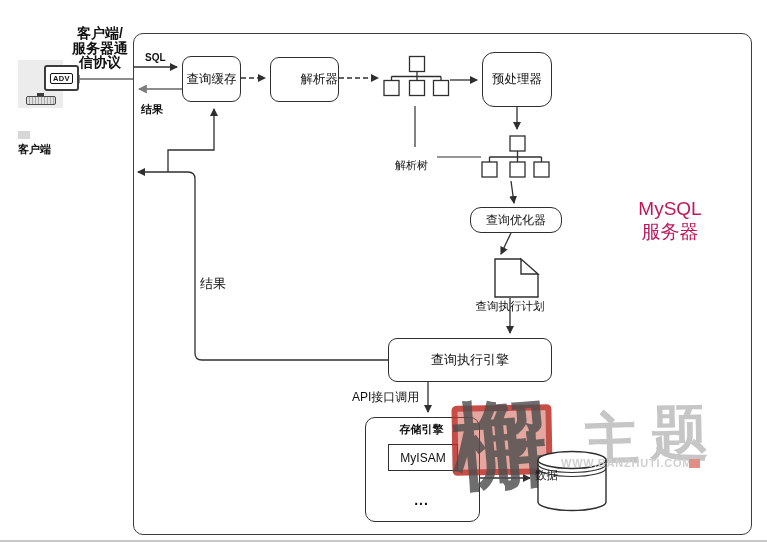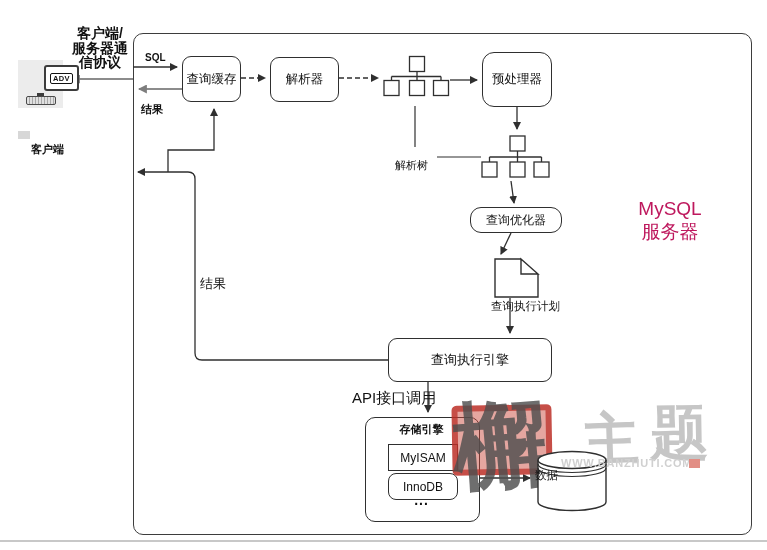--- a/index.html
+++ b/index.html
@@ -10,49 +10,49 @@
   .abs{position:absolute;}
   
   #server-border{left:133px;top:33px;width:617px;height:500px;border:1.6px solid #3d3d3d;border-radius:10px;z-index:0;background:transparent;}
   #bottom-rule{left:0;top:540px;width:767px;height:2px;background:#c8c8c8;z-index:0;}
   
   #wires{left:0;top:0;z-index:1;}
   
   .box{position:absolute;background:#fff;border:1.5px solid #2f2f2f;border-radius:9px;
        display:flex;align-items:center;justify-content:center;font-size:12.5px;z-index:2;}
   #box-cache{left:182px;top:56px;width:57px;height:44px;}
-  #box-parser{left:270px;top:57px;width:67px;height:43px;}
+  #box-parser{left:270px;top:57px;width:67px;height:43px;justify-content:flex-end;}
   #box-preproc{left:482px;top:52px;width:68px;height:53px;border-radius:12px;justify-content:center;}
   #box-opt{left:470px;top:207px;width:90px;height:24px;border-radius:11px;font-size:12px;}
   #box-engine{left:388px;top:338px;width:162px;height:42px;font-size:13px;}
   #box-storage{left:365px;top:417px;width:113px;height:103px;border-radius:10px;background:#fff;}
   #box-myisam{left:388px;top:444px;width:68px;height:25px;font-size:12px;border-radius:0;}
   #box-innodb{left:388px;top:473px;width:68px;height:25px;font-size:12px;border-radius:8px;}
   
   .lbl{position:absolute;z-index:2;white-space:nowrap;}
   #lbl-sql{left:145px;top:52px;font-size:10px;font-weight:700;}
   #lbl-result-top{left:141px;top:102px;font-size:11px;font-weight:700;}
   #lbl-result-mid{left:200px;top:275px;font-size:13px;}
   #lbl-parsetree{left:395px;top:158px;font-size:11px;}
-  #lbl-queryplan{left:460px;top:299px;width:100px;text-align:right;font-size:11.5px;}
-  #lbl-api{left:352px;top:389px;font-size:15px;}
+  #lbl-queryplan{left:460px;top:299px;width:100px;text-align:center;font-size:11.5px;}
+  #lbl-api{left:352px;top:389px;font-size:12px;}
   #lbl-storage-title{left:365px;top:422px;width:113px;text-align:center;font-size:11px;font-weight:bold;}
   #lbl-dots{left:365px;top:492px;width:113px;text-align:center;font-size:14px;font-weight:700;letter-spacing:1px;}
   #lbl-data{left:535px;top:468px;width:74px;font-size:11.5px;z-index:5;}
   #mysql-title{left:618px;top:197px;width:104px;text-align:center;font-size:19px;line-height:23px;color:#be185d;z-index:2;}
   
   #lbl-protocol{left:62px;top:26px;width:76px;text-align:center;font-size:14px;font-weight:700;line-height:14.5px;z-index:2;}
   #client-icon{left:18px;top:60px;width:45px;height:48px;background:#ececec;z-index:2;}
   #monitor{position:absolute;left:6px;top:5px;width:31px;height:22px;background:#fff;border:2.5px solid #3c3c3c;border-radius:3px;display:flex;align-items:center;justify-content:center;margin-left:20px;}
   #monitor span{font-size:7.5px;font-weight:800;border:1.2px solid #111;border-radius:2px;padding:0 2px;letter-spacing:.4px;}
   #stand{position:absolute;left:19px;top:33px;width:7px;height:3px;background:#3c3c3c;}
   #base{position:absolute;left:8px;top:36px;width:28px;height:7px;border:1.2px solid #4a4a4a;border-radius:2px;
         background:repeating-linear-gradient(90deg,#e0e0e0 0 2px,#a8a8a8 2px 3px);}
   #client-shadow{left:18px;top:131px;width:12px;height:8px;background:#d7d7d7;z-index:2;}
-  #lbl-client{left:18px;top:142px;width:46px;text-align:right;font-size:11px;font-weight:700;z-index:2;}
+  #lbl-client{left:18px;top:142px;width:46px;text-align:left;font-size:11px;font-weight:700;z-index:2;}
   
   #db-svg{left:535px;top:450px;z-index:4;}
   
   .wm{position:absolute;z-index:3;pointer-events:none;}
   #seal{left:452px;top:405px;width:88px;height:58px;background:rgba(201,69,56,.48);border:6px solid rgba(186,44,38,.72);border-radius:5px;transform:rotate(-1deg);}
   #seal-char{left:436px;top:392px;width:130px;height:110px;font-size:96px;line-height:106px;text-align:center;font-weight:700;color:rgba(78,78,78,.82);transform:rotate(-5deg);}
   #wm-zhu{left:582px;top:402px;font-size:57px;font-weight:700;color:#c6c6c6;transform:rotate(-2deg);}
   #wm-ti{left:650px;top:394px;font-size:59px;font-weight:700;color:#c6c6c6;transform:rotate(-1deg);}
   #wm-url{left:561px;top:457px;font-size:11px;font-weight:700;letter-spacing:.8px;color:#d0d0d0;z-index:5;}
   #wm-sq{left:689px;top:459px;width:11px;height:9px;background:#e28e85;z-index:5;}
@@ -194,23 +194,20 @@
       <span>查询优化器</span>
     </div>
   <div class="box" id="box-engine">
       <span>查询执行引擎</span>
     </div>
   <div class="box" id="box-storage"></div>
   <div class="lbl" id="lbl-storage-title">存储引擎</div>
   <div class="box" id="box-myisam">
       <span>MyISAM</span>
     </div>
-  <div class="box" id="box-innodb">
-      <span>InnoDB</span>
-    </div>
   <div class="lbl" id="lbl-dots">...</div>
 
   <div class="abs" id="mysql-title">
     <div>MySQL</div>
     <div>服务器</div>
   </div>
 
   <div class="wm" id="seal"></div>
   <div class="wm" id="seal-char">檞</div>
   <div class="wm" id="wm-zhu">主</div>

